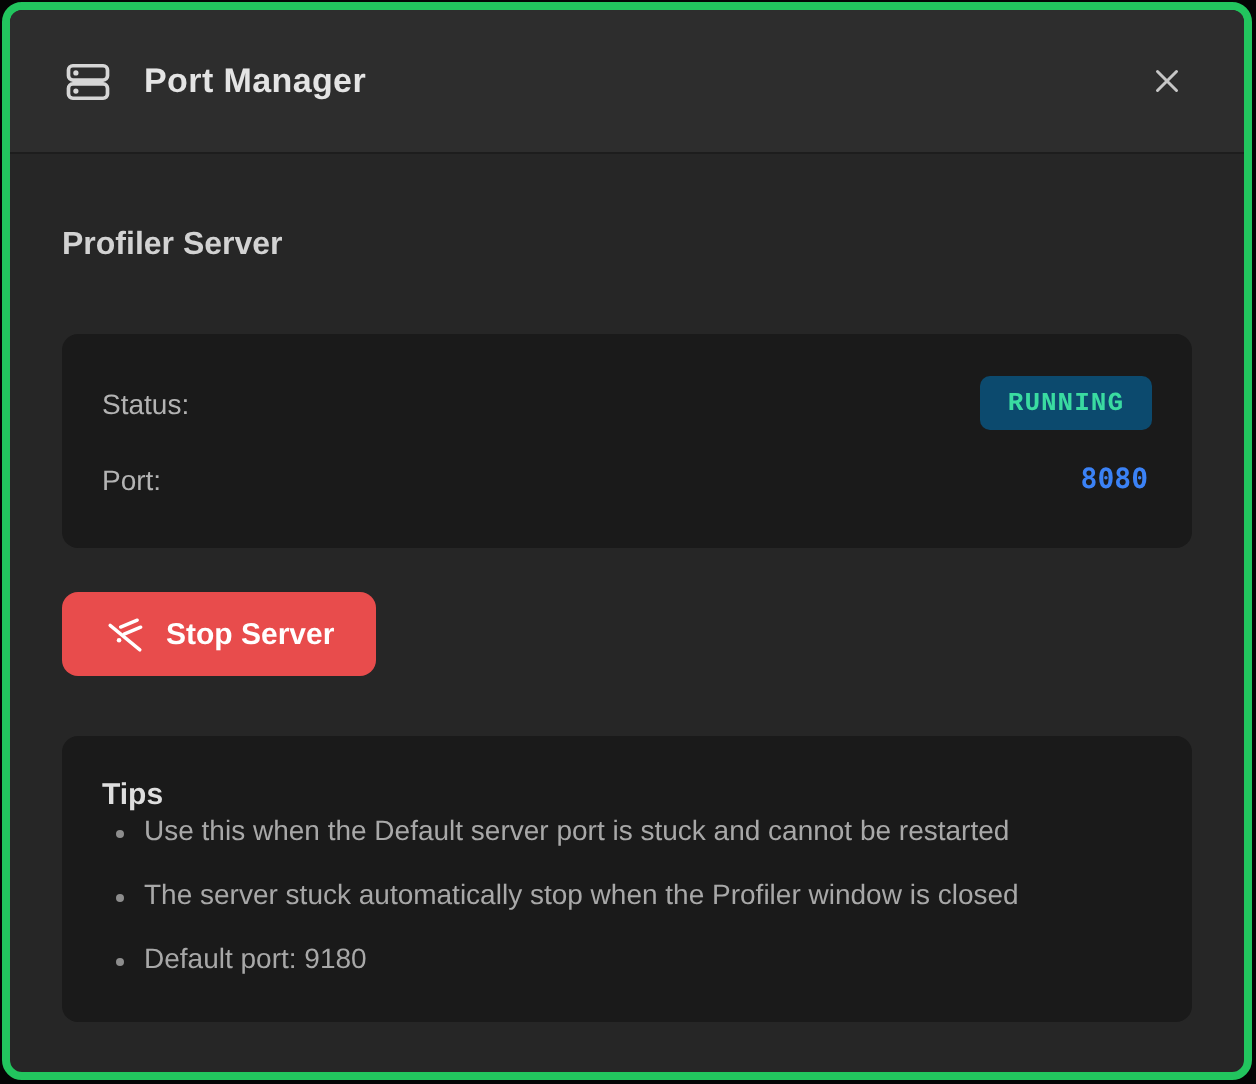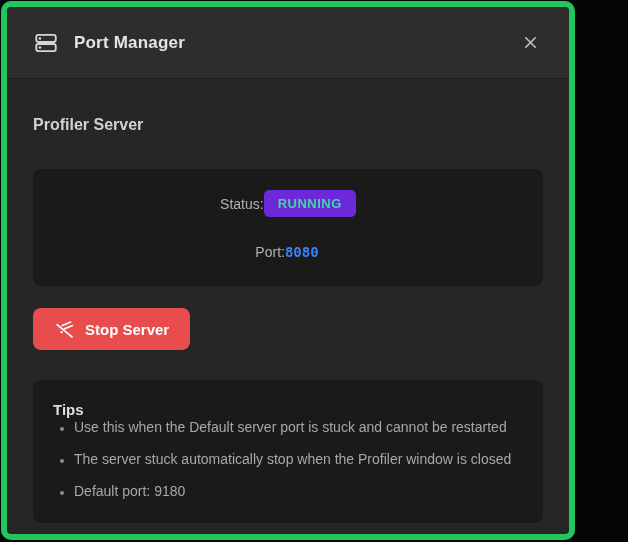--- a/index.html
+++ b/index.html
@@ -5,23 +5,23 @@
   * { box-sizing: border-box; margin: 0; padding: 0; }
   html, body {
     width: 628px; height: 542px;
     background: #050505;
     font-family: "Liberation Sans", sans-serif;
     overflow: hidden;
   }
   .window {
     position: absolute;
     left: 1px; top: 1px;
-    width: 574px; height: 539px;
+    width: 625px; height: 539px;
     background: #262626;
-    border: 6px solid #22c55e;
+    border: 4px solid #22c55e;
     border-radius: 10px;
     overflow: hidden;
   }
   .titlebar {
     height: 72px;
     background: #2d2d2d;
     border-bottom: 1px solid #1d1d1d;
     display: flex;
     align-items: center;
     padding: 0 22px 0 26px;
@@ -52,24 +52,24 @@
     color: #d2d2d2;
   }
   .panel {
     background: #1a1a1a;
     border-radius: 8px;
   }
   .status-panel { padding: 20px; }
   .status-row {
     display: flex;
     align-items: center;
-    justify-content: center;
+    justify-content: space-between;
     min-height: 29px;
   }
-  .status-row + .status-row { margin-top: 19px; }
+  .status-row + .status-row { margin-top: 9px; }
   .field-label { font-size: 14px; color: #b3b3b3; }
   .status-badge {
     display: inline-block;
     padding: 6px 14px;
     border-radius: 5px;
     font-size: 13px;
     font-weight: 700;
     letter-spacing: 0.5px;
     background: #1c4433;
     color: #3adba1;
@@ -144,21 +144,21 @@
     </button>
   </header>
 
   <main class="content">
 
     <h2 class="section-heading">Profiler Server</h2>
 
     <section class="panel status-panel">
       <div class="status-row">
         <span class="field-label">Status:</span>
-        <span class="status-badge" style="background-color: #6d28d9; color: rgb(58, 219, 161);">RUNNING</span>
+        <span class="status-badge" style="background-color: #0c4a6e; color: rgb(58, 219, 161); font-family: Liberation Mono, monospace;">RUNNING</span>
       </div>
       <div class="status-row">
         <span class="field-label">Port:</span>
         <span class="port-value">8080</span>
       </div>
     </section>
 
     <button class="stop-btn" style="background-color: rgb(232, 76, 76); color: rgb(255, 255, 255);">
       <span class="btn-icon">
         <svg width="21" height="21" viewBox="0 0 24 24" fill="none" stroke="currentColor" stroke-width="1.9" stroke-linecap="round">

